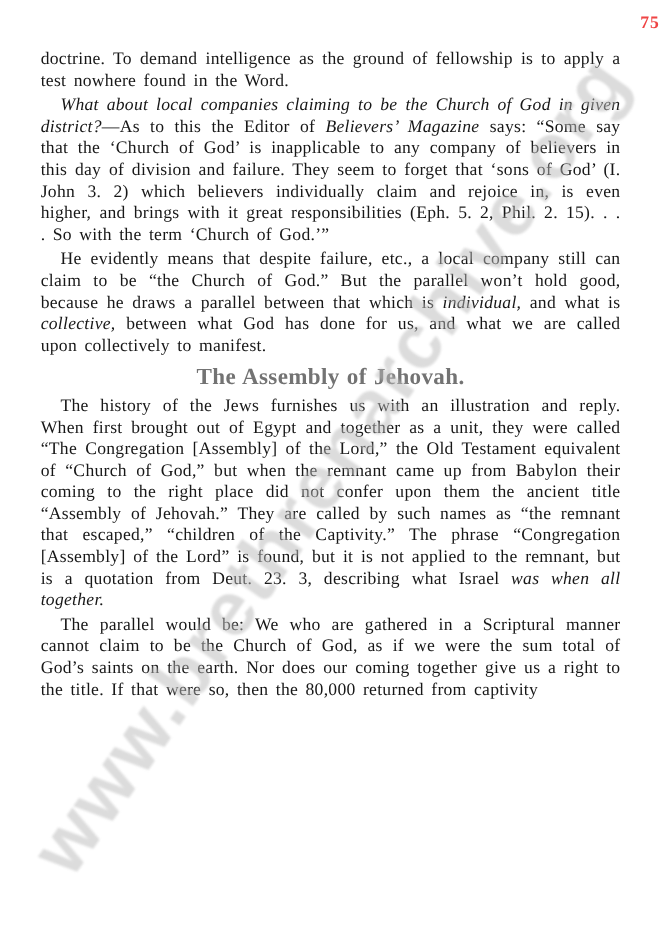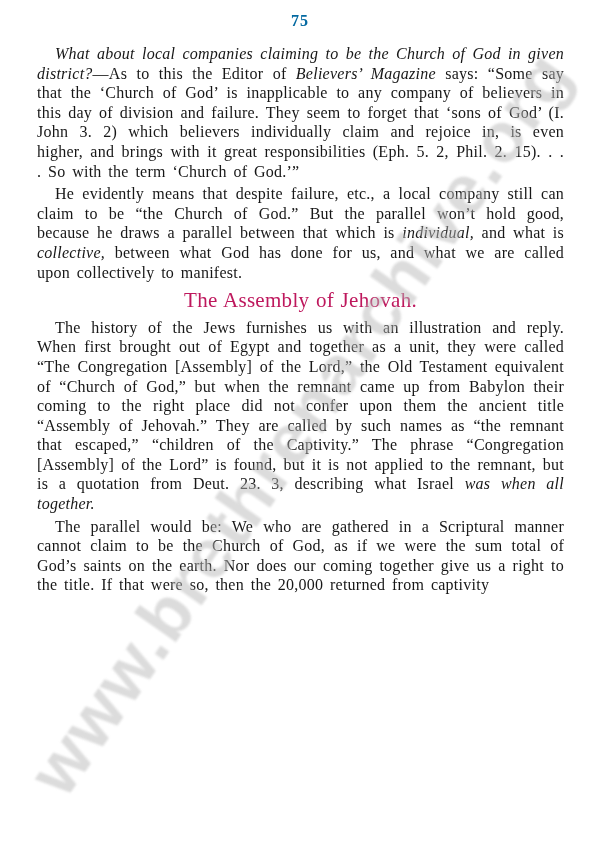--- a/index.html
+++ b/index.html
@@ -14,25 +14,25 @@
     background: #ffffff;
     overflow: hidden;
     font-family: "Liberation Serif", serif;
     color: #171717;
   }
   .page-number {
     position: absolute;
     top: 12px;
     left: 0;
     right: 0;
-    text-align: center;
+    text-align: right;
     font-weight: bold;
     font-size: 16px;
     letter-spacing: 1px;
-    color: #0369a1;
+    color: #ef4444;
   }
   .body-text {
     position: absolute;
     left: 37px;
     right: 36px;
     top: 44px;
     text-align: justify;
     font-size: 16px;
     line-height: 19.6px;
     letter-spacing: 0.25px;
@@ -40,26 +40,26 @@
   }
   .body-text p {
     margin: 0 0 3px 0;
   }
   .body-text p.indent {
     text-indent: 18px;
   }
   .body-text h2 {
     text-align: center;
     font-size: 21px;
-    font-weight: normal;
+    font-weight: bold;
     margin: 9px 0 7px 0;
     letter-spacing: 0.3px;
     text-indent: 0;
     word-spacing: 1px;
-    color: #be185d;
+    color: #737373;
   }
   .it {
     font-style: italic;
   }
   .watermark {
     position: absolute;
     left: 50%;
     top: 50%;
     transform: translate(-50%, -50%) rotate(-55deg);
     font-family: "Liberation Sans", sans-serif;
@@ -72,20 +72,21 @@
     z-index: 5;
     pointer-events: none;
   }
 </style>
 </head>
 <body>
 
 <div class="page">
   <div class="page-number">75</div>
   <div class="body-text" id="page-body">
+      <p><span>doctrine. To demand intelligence as the ground of fellowship is to apply a test nowhere found in the Word.</span></p>
       <p class="indent"><span class="it">What about local companies claiming to be the Church of God in given district?</span><span>—As to this the Editor of </span><span class="it">Believers’ Magazine</span><span> says: “Some say that the ‘Church of God’ is inapplicable to any company of believers in this day of division and failure. They seem to forget that ‘sons of God’ (I. John 3. 2) which believers individually claim and rejoice in, is even higher, and brings with it great responsibilities (Eph. 5. 2, Phil. 2. 15). . . . So with the term ‘Church of God.’”</span></p>
       <p class="indent"><span>He evidently means that despite failure, etc., a local company still can claim to be “the Church of God.” But the parallel won’t hold good, because he draws a parallel between that which is </span><span class="it">individual,</span><span> and what is </span><span class="it">collective,</span><span> between what God has done for us, and what we are called upon collectively to manifest.</span></p>
       <h2>The Assembly of Jehovah.</h2>
       <p class="indent"><span>The history of the Jews furnishes us with an illustration and reply. When first brought out of Egypt and together as a unit, they were called “The Congregation [Assembly] of the Lord,” the Old Testament equivalent of “Church of God,” but when the remnant came up from Babylon their coming to the right place did not confer upon them the ancient title “Assembly of Jehovah.” They are called by such names as “the remnant that escaped,” “children of the Captivity.” The phrase “Congregation [Assembly] of the Lord” is found, but it is not applied to the remnant, but is a quotation from Deut. 23. 3, describing what Israel </span><span class="it">was when all together.</span></p>
-      <p class="indent"><span>The parallel would be: We who are gathered in a Scriptural manner cannot claim to be the Church of God, as if we were the sum total of God’s saints on the earth. Nor does our coming together give us a right to the title. If that were so, then the 20,000 returned from captivity</span></p>
+      <p class="indent"><span>The parallel would be: We who are gathered in a Scriptural manner cannot claim to be the Church of God, as if we were the sum total of God’s saints on the earth. Nor does our coming together give us a right to the title. If that were so, then the 80,000 returned from captivity</span></p>
     </div>
   <div class="watermark">www.brethrenarchive.org</div>
 </div>
 
 </body></html>

